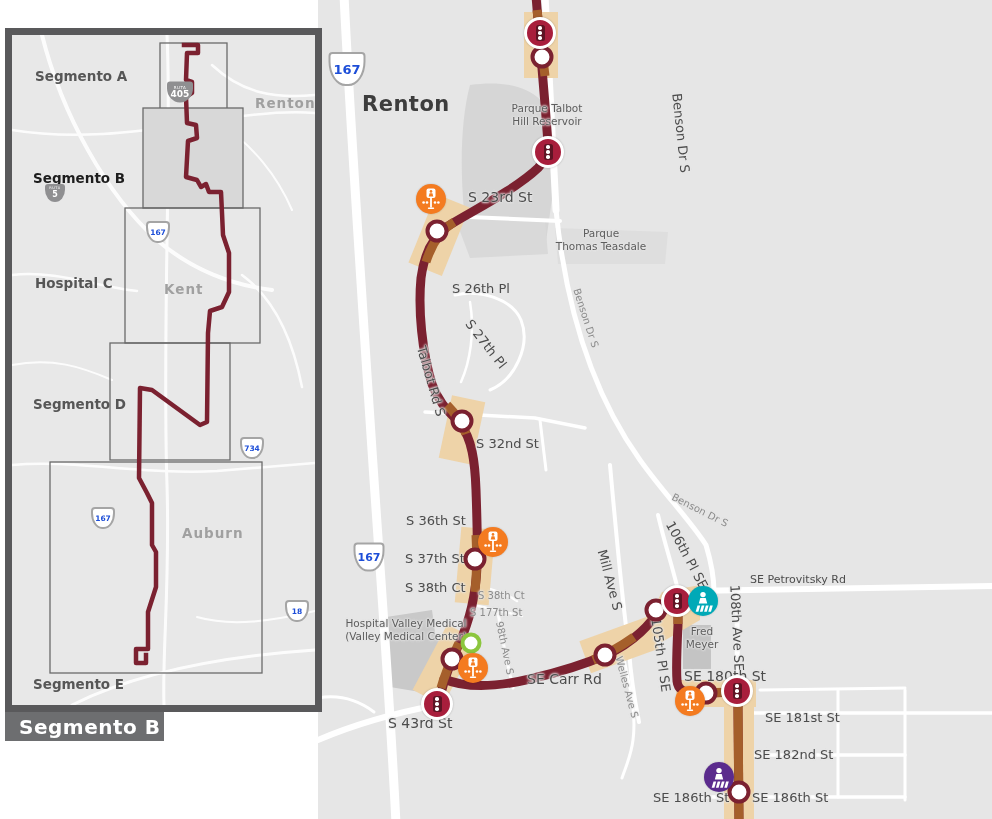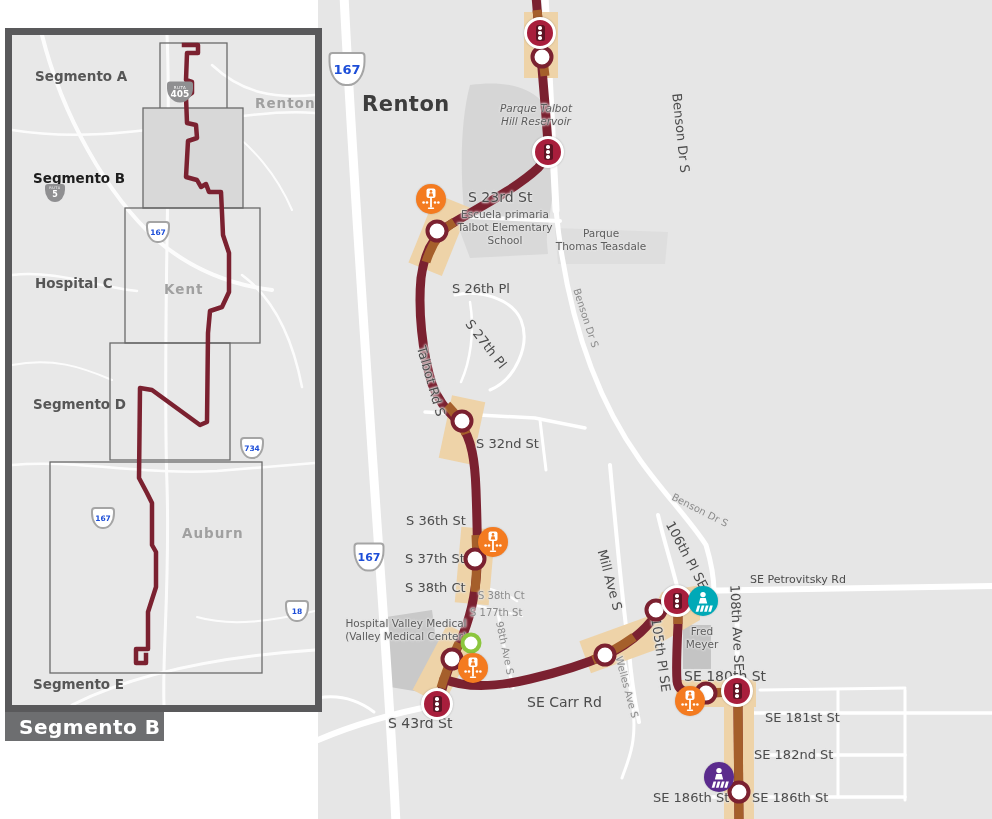--- a/index.html
+++ b/index.html
@@ -264,44 +264,41 @@
               <rect x="9.5" y="0" width="2.7" height="6.3"></rect>
               <rect x="13.7" y="0" width="2.7" height="6.3"></rect>
               <rect x="17.9" y="0" width="2.7" height="6.3"></rect>
               <rect x="22.1" y="0" width="2.7" height="6.3"></rect>
             </g>
           </g>
       </svg>
     </div>
 
     <span class="lbl big" style="left:362px;top:92px;">Renton</span>
-    <span class="lbl ctr place" style="left:536px;top:115px;font-style:italic;">Parque Talbot
+    <span class="lbl ctr place" style="left:547px;top:115px;">Parque Talbot
 Hill Reservoir</span>
     <span class="lbl md" style="left:468px;top:189px;">S 23rd St</span>
-    <span class="lbl ctr place" style="left:505px;top:228px;">Escuela primaria
-Talbot Elementary
-School</span>
     <span class="lbl ctr place" style="left:601px;top:240px;">Parque
 Thomas Teasdale</span>
     <span class="lbl" style="left:452px;top:281px;">S 26th Pl</span>
     <span class="lbl ctr" style="left:486px;top:344px;transform:translate(-50%,-50%) rotate(52deg);">S 27th Pl</span>
     <span class="lbl ctr" style="left:431px;top:381px;transform:translate(-50%,-50%) rotate(74deg);">Talbot Rd S</span>
     <span class="lbl ctr" style="left:681px;top:133px;transform:translate(-50%,-50%) rotate(84deg);">Benson Dr S</span>
     <span class="lbl ctr sm" style="left:586px;top:318px;transform:translate(-50%,-50%) rotate(72deg);">Benson Dr S</span>
     <span class="lbl ctr sm" style="left:700px;top:510px;transform:translate(-50%,-50%) rotate(27deg);">Benson Dr S</span>
     <span class="lbl" style="left:476px;top:436px;">S 32nd St</span>
     <span class="lbl" style="left:406px;top:513px;">S 36th St</span>
     <span class="lbl" style="left:405px;top:551px;">S 37th St</span>
     <span class="lbl" style="left:405px;top:580px;">S 38th Ct</span>
     <span class="lbl sm" style="left:478px;top:590px;">S 38th Ct</span>
     <span class="lbl sm" style="left:470px;top:607px;">S 177th St</span>
     <span class="lbl ctr sm" style="left:505px;top:648px;transform:translate(-50%,-50%) rotate(78deg);">98th Ave S</span>
     <span class="lbl ctr place" style="left:406px;top:630px;">Hospital Valley Medical
 (Valley Medical Center)</span>
-    <span class="lbl md" style="left:527px;top:671px;margin-top:23px;">SE Carr Rd</span>
+    <span class="lbl md" style="left:527px;top:671px;">SE Carr Rd</span>
     <span class="lbl md" style="left:388px;top:715px;">S 43rd St</span>
     <span class="lbl ctr" style="left:610px;top:580px;transform:translate(-50%,-50%) rotate(75deg);">Mill Ave S</span>
     <span class="lbl ctr sm" style="left:627px;top:687px;transform:translate(-50%,-50%) rotate(75deg);">Welles Ave S</span>
     <span class="lbl ctr" style="left:661px;top:655px;transform:translate(-50%,-50%) rotate(82deg);">105th Pl SE</span>
     <span class="lbl ctr" style="left:687px;top:555px;transform:translate(-50%,-50%) rotate(62deg);">106th Pl SE</span>
     <span class="lbl ctr" style="left:737px;top:628px;transform:translate(-50%,-50%) rotate(87deg);">108th Ave SE</span>
     <span class="lbl" style="left:750px;top:573px;font-size:11px;">SE Petrovitsky Rd</span>
     <span class="lbl ctr place" style="left:702px;top:638px;">Fred
 Meyer</span>
     <span class="lbl md" style="left:684px;top:668px;">SE 180th St</span>

